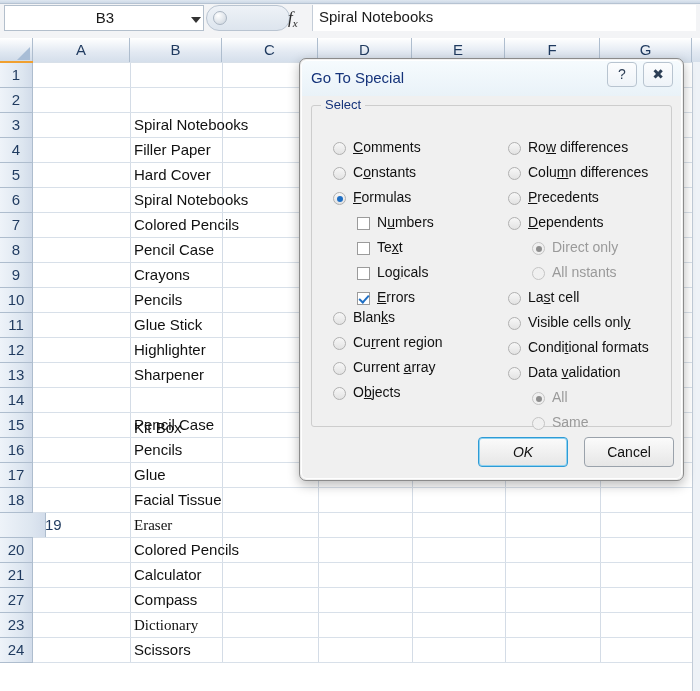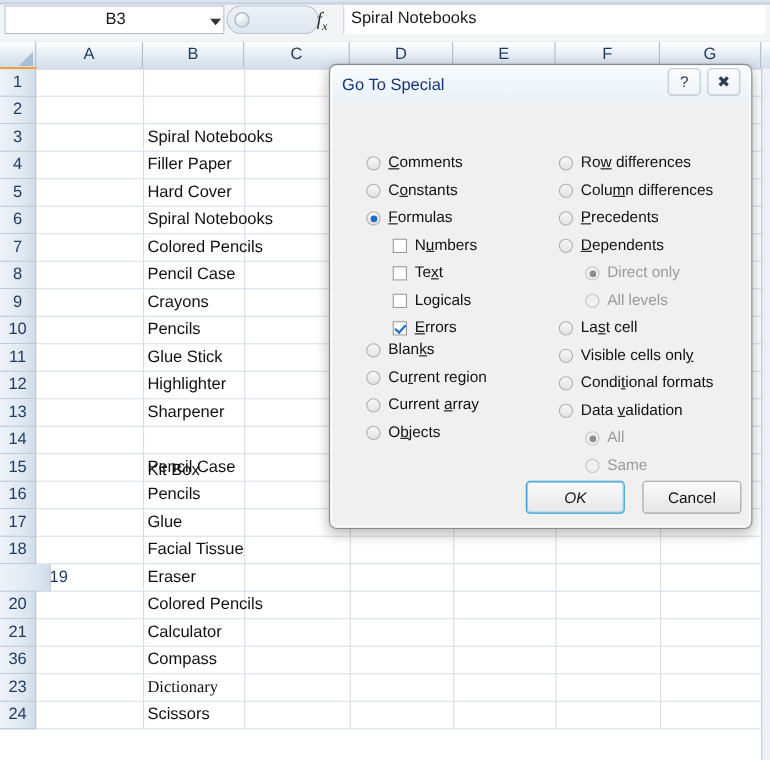--- a/index.html
+++ b/index.html
@@ -356,21 +356,21 @@
         <div class="rowhdr" style="top: 300px;">12</div>
         <div class="rowhdr" style="top: 325px;">13</div>
         <div class="rowhdr" style="top: 350px;">14</div>
         <div class="rowhdr" style="top: 375px;">15</div>
         <div class="rowhdr" style="top: 400px;">16</div>
         <div class="rowhdr" style="top: 425px;">17</div>
         <div class="rowhdr" style="top: 450px;">18</div>
         <div class="rowhdr" style="top: 475px; padding-left: 45px;">19</div>
         <div class="rowhdr" style="top: 500px;">20</div>
         <div class="rowhdr" style="top: 525px;">21</div>
-        <div class="rowhdr" style="top: 550px;">36</div>
+        <div class="rowhdr" style="top: 550px;">27</div>
         <div class="rowhdr" style="top: 575px;">23</div>
         <div class="rowhdr" style="top: 600px;">24</div>
       </div>
     <div id="gridlines">
         <div class="gridline-v" style="left: 130px; top: 25px; height: 600px;"></div>
         <div class="gridline-v" style="left: 222px; top: 25px; height: 600px;"></div>
         <div class="gridline-v" style="left: 318px; top: 25px; height: 600px;"></div>
         <div class="gridline-v" style="left: 412px; top: 25px; height: 600px;"></div>
         <div class="gridline-v" style="left: 505px; top: 25px; height: 600px;"></div>
         <div class="gridline-v" style="left: 600px; top: 25px; height: 600px;"></div>
@@ -411,39 +411,42 @@
         <div class="cell" style="left: 131px; top: 225px; width: 160px;">Crayons</div>
         <div class="cell" style="left: 131px; top: 250px; width: 160px;">Pencils</div>
         <div class="cell" style="left: 131px; top: 275px; width: 160px;">Glue Stick</div>
         <div class="cell" style="left: 131px; top: 300px; width: 160px;">Highlighter</div>
         <div class="cell" style="left: 131px; top: 325px; width: 160px;">Sharpener</div>
         <div class="cell" style="left: 131px; top: 350px; width: 160px; margin-top: 28px;">Kit Box</div>
         <div class="cell" style="left: 131px; top: 375px; width: 160px;">Pencil Case</div>
         <div class="cell" style="left: 131px; top: 400px; width: 160px;">Pencils</div>
         <div class="cell" style="left: 131px; top: 425px; width: 160px;">Glue</div>
         <div class="cell" style="left: 131px; top: 450px; width: 160px;">Facial Tissue</div>
-        <div class="cell" style="left: 131px; top: 475px; width: 160px;">Eraser</div>
+        <div class="cell" style="left: 131px; top: 475px; width: 160px; font-family: Liberation Serif, serif;">Eraser</div>
         <div class="cell" style="left: 131px; top: 500px; width: 160px;">Colored Pencils</div>
         <div class="cell" style="left: 131px; top: 525px; width: 160px;">Calculator</div>
         <div class="cell" style="left: 131px; top: 550px; width: 160px;">Compass</div>
         <div class="cell" style="left: 131px; top: 575px; width: 160px; font-family: Liberation Serif, serif;">Dictionary</div>
         <div class="cell" style="left: 131px; top: 600px; width: 160px;">Scissors</div>
       </div>
 
     <div class="vscroll"></div>
   </div>
 
   <div class="dlg">
     <div class="dlg-title-bg"></div>
     <div class="dlg-inner-border"></div>
     <div class="dlg-title">Go To Special</div>
 
     <div class="titlebtn btn-help">?</div>
     <div class="titlebtn btn-close">✖</div>
 
+    <div class="group">
+      <div class="group-label">Select</div>
+    </div>
 
     <div id="optlayer">
         <div class="opt" style="left: 33px; top: 82px;">
           <span class="radio"></span>
           <span class="lbl"><span class="u">C</span>omments</span>
         </div>
         <div class="opt" style="left: 33px; top: 107px;">
           <span class="radio"></span>
           <span class="lbl">C<span class="u">o</span>nstants</span>
         </div>
@@ -514,21 +517,21 @@
         <div class="opt" style="left: 208px; top: 307px;">
           <span class="radio"></span>
           <span class="lbl">Data <span class="u">v</span>alidation</span>
         </div>
         <div class="opt dis" style="left: 232px; top: 182px;">
           <span class="radio on dis"></span>
           <span class="lbl">Direct only</span>
         </div>
         <div class="opt dis" style="left: 232px; top: 207px;">
           <span class="radio dis"></span>
-          <span class="lbl">All levels</span>
+          <span class="lbl">All nstants</span>
         </div>
         <div class="opt dis" style="left: 232px; top: 332px;">
           <span class="radio on dis"></span>
           <span class="lbl">All</span>
         </div>
         <div class="opt dis" style="left: 232px; top: 357px;">
           <span class="radio dis"></span>
           <span class="lbl">Same</span>
         </div>
       </div>

